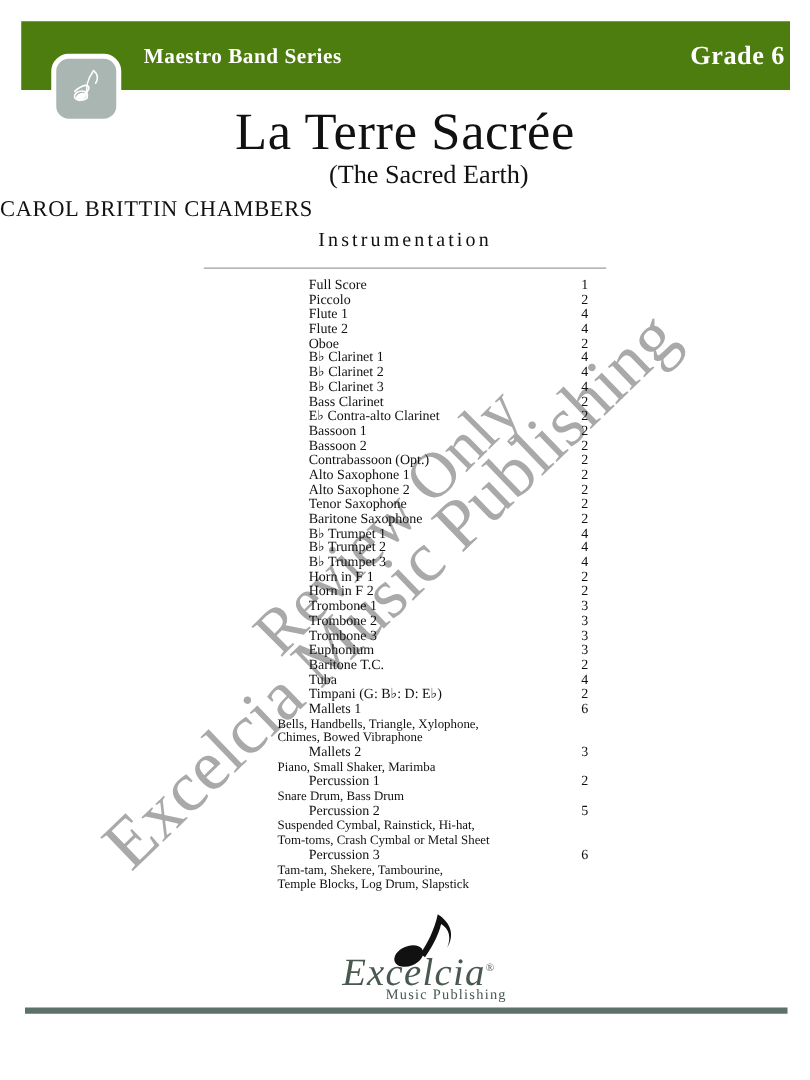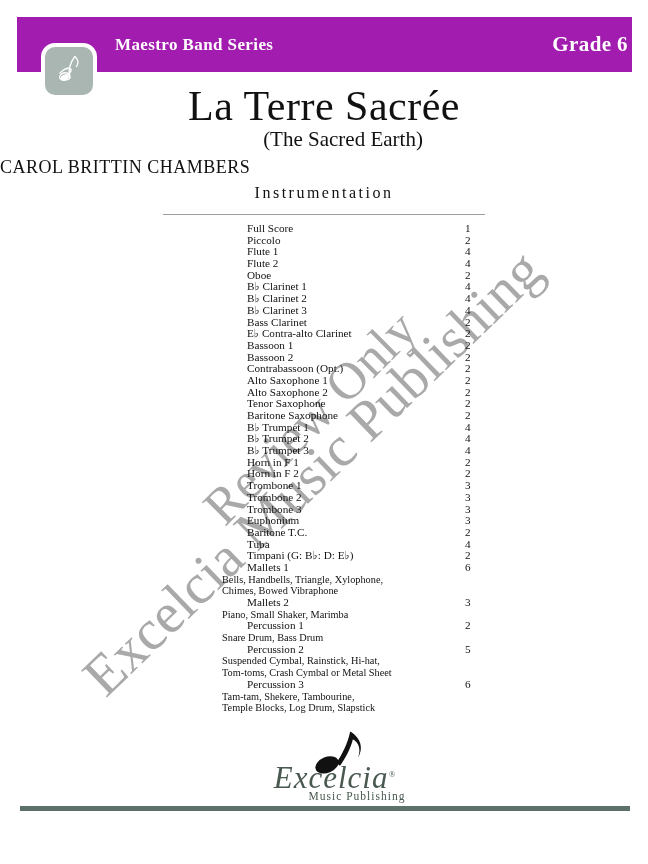--- a/index.html
+++ b/index.html
@@ -9,21 +9,21 @@
     font-family:"Liberation Serif","DejaVu Sans",serif;
     color:#1a1a1a;
     position:relative;
     overflow:hidden;
   }
   .page { position:absolute; inset:0; }
 
   
   .top-banner {
     position:absolute; left:17px; top:17px; width:615px; height:55px;
-    background:#a21caf; display:flex; align-items:center;
+    background:#4d7c0f; display:flex; align-items:center;
     z-index:3;
   }
   .series-label {
     color:#ffffff; font-weight:bold; font-size:17px; letter-spacing:0.4px;
     padding-left:98px; flex:1;
   }
   .grade-label {
     color:#ffffff; font-weight:bold; font-size:21px; letter-spacing:0.4px;
     padding-right:4px;
   }

